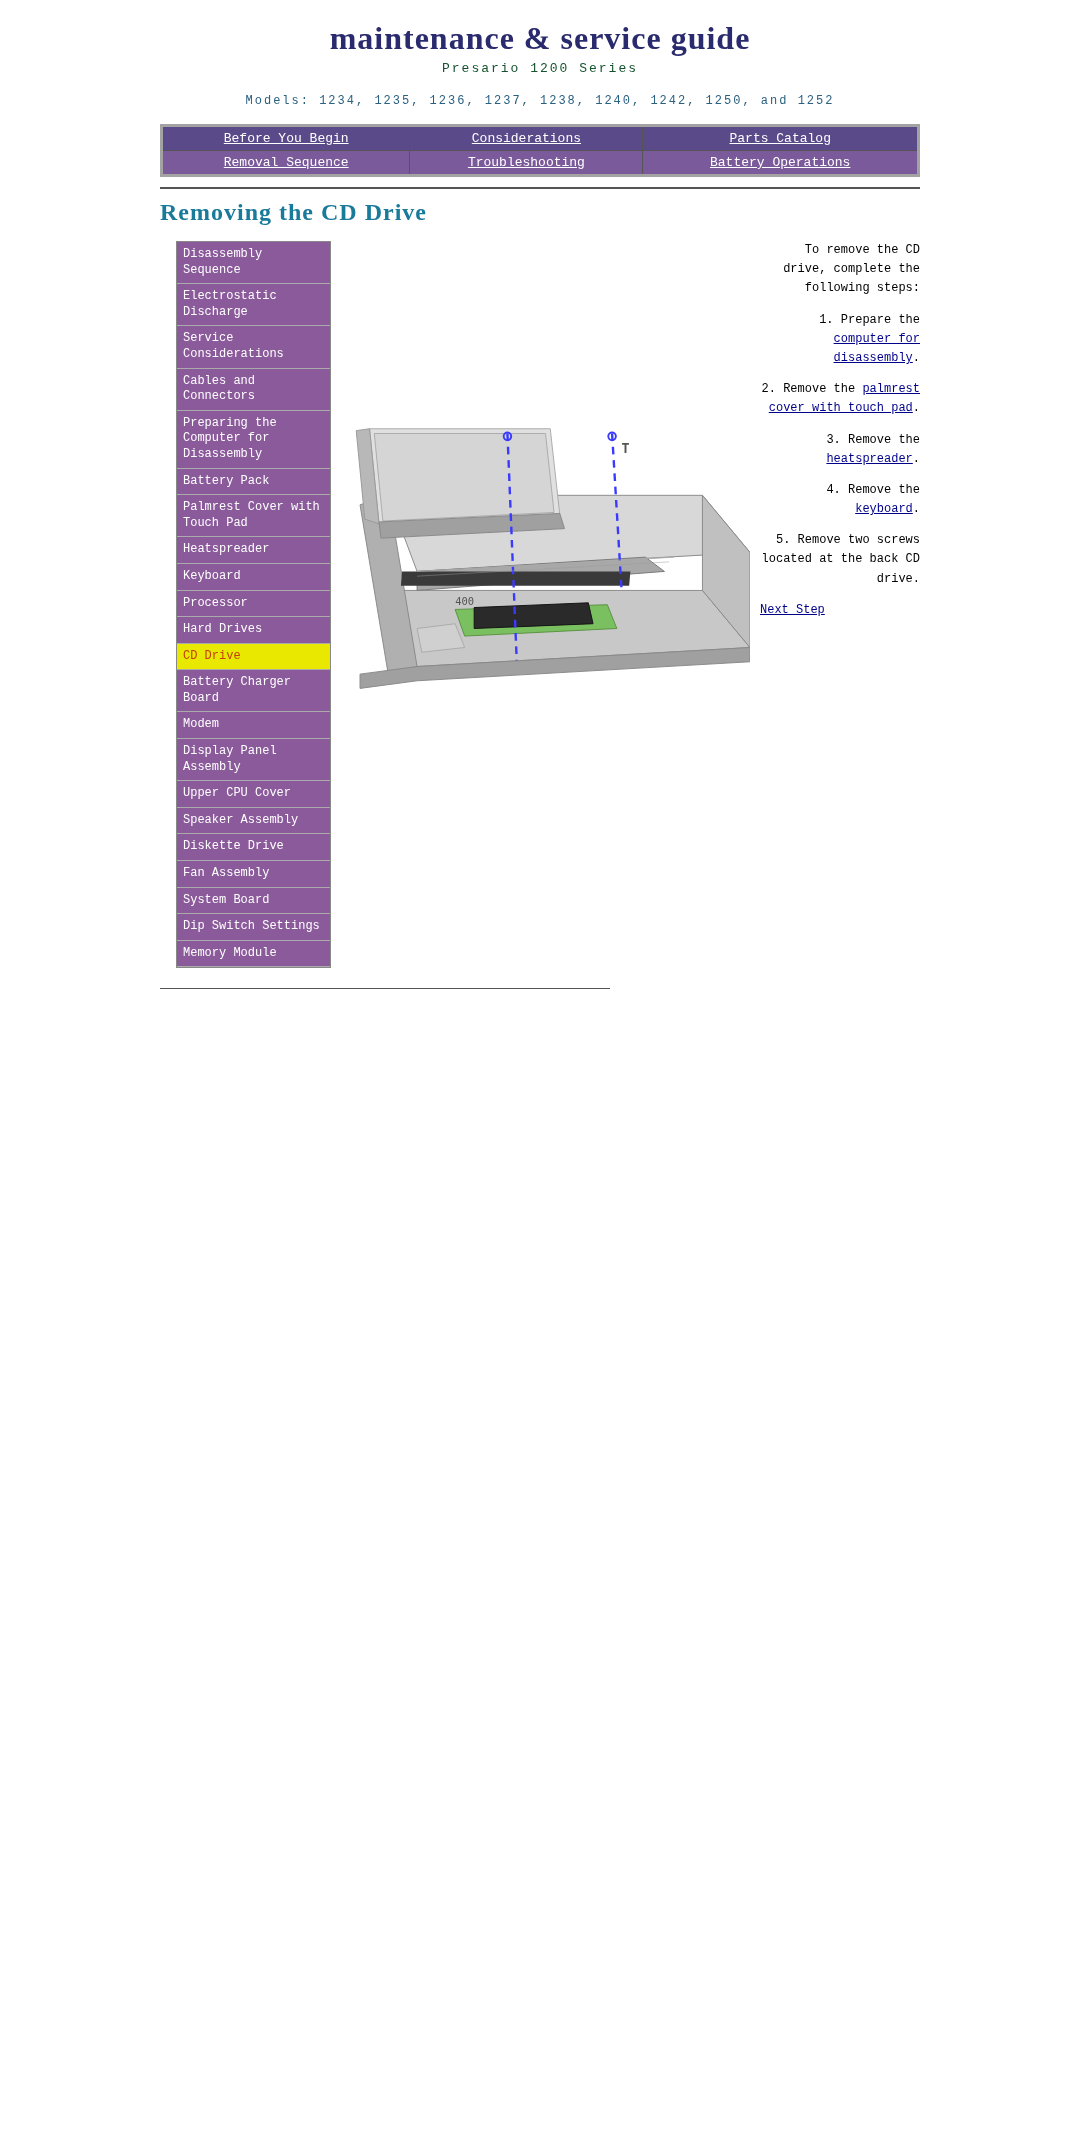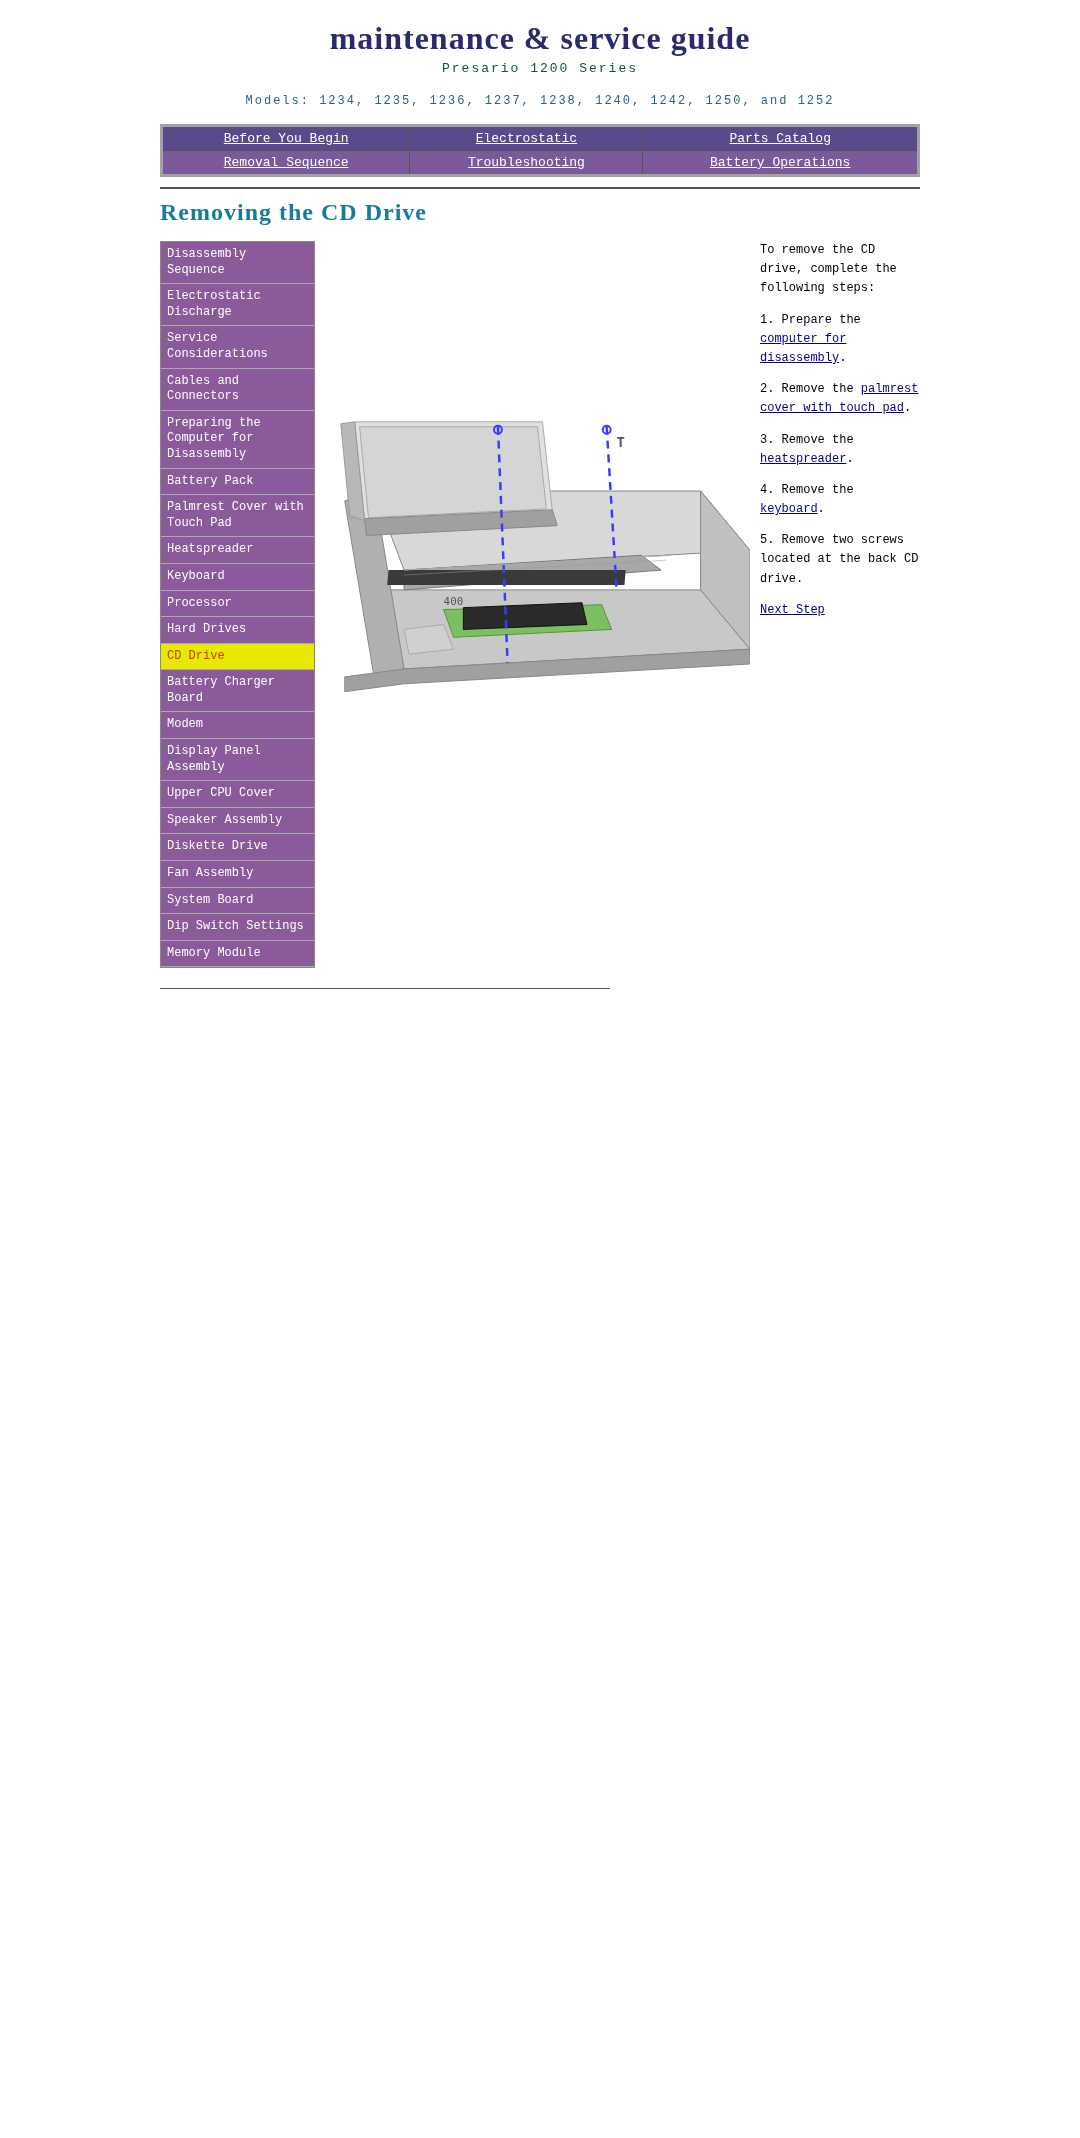--- a/index.html
+++ b/index.html
@@ -74,20 +74,21 @@
       font-size: 24px;
       color: #1a7a9a;
       font-family: Georgia, serif;
       margin: 10px 0 15px 0;
       letter-spacing: 1px;
     }
     .content-area {
       display: flex;
       flex-direction: row;
       gap: 10px;
+      margin-left: 16px;
     }
     .sidebar {
       width: 155px;
       flex-shrink: 0;
       border: 1px solid #888;
     }
     .sidebar-item {
       display: block;
       width: 100%;
       background: #8a5a9a;
@@ -118,20 +119,21 @@
     .instructions-area {
       width: 160px;
       flex-shrink: 0;
       font-family: 'Courier New', Courier, monospace;
       font-size: 12px;
       line-height: 1.6;
       color: #000;
     }
     .instructions-area p {
       margin-bottom: 12px;
+      text-align: right;
     }
     .instructions-area a {
       color: #00008b;
       text-decoration: underline;
     }
     .next-step-link {
       color: #00008b;
       text-decoration: underline;
       cursor: pointer;
       font-family: 'Courier New', Courier, monospace;
@@ -163,21 +165,21 @@
     <div class="models">Models: 1234, 1235, 1236, 1237, 1238, 1240, 1242, 1250, and 1252</div>
   </div>
 
   <table class="nav-table">
     <tbody>
         <tr class="nav-row-1">
       <td>
         <a class="nav-link" href="#">Before You Begin</a>
       </td>
       <td>
-        <a class="nav-link" href="#">Electrostatic</a>
+        <a class="nav-link" href="#">Considerations</a>
       </td>
       <td>
         <a class="nav-link" href="#">Parts Catalog</a>
       </td>
     </tr>
     <tr class="nav-row-2">
       <td>
         <a class="nav-link" href="#">Removal Sequence</a>
       </td>
       <td>

